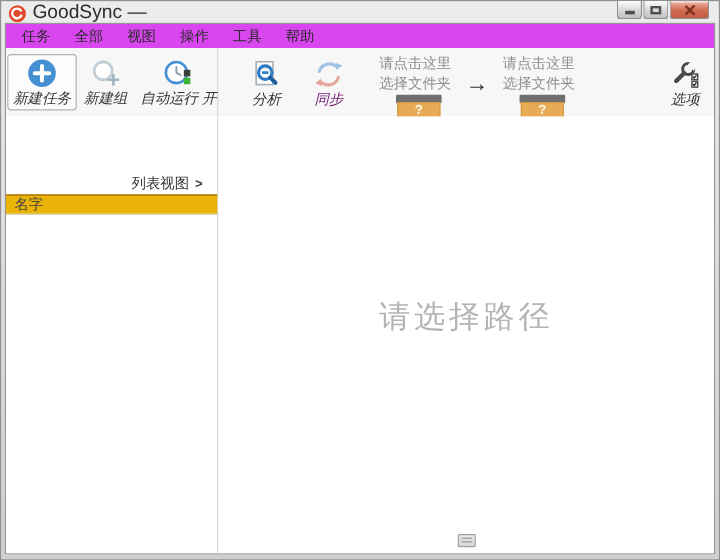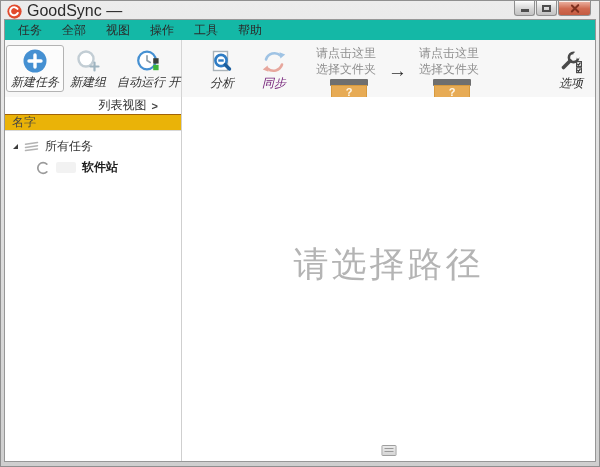--- a/index.html
+++ b/index.html
@@ -29,21 +29,21 @@
   .g-close::before, .g-close::after { content:""; position:absolute; left:4px; top:-1px;
       width:2.4px; height:11px; background:#7e2f1e; border-radius:1px; }
   .g-close::before { transform:rotate(45deg); }
   .g-close::after  { transform:rotate(-45deg); }
 
   
   .client { flex:1; display:flex; flex-direction:column; background:#fff;
             border:1px solid #979797; min-height:0; }
 
   .menubar { height:20px; flex-shrink:0; display:flex; align-items:flex-start;
-             padding:0 3px; background:#14b8a6; }
+             padding:0 3px; background:#d946ef; }
   .menu-item { padding:2px 10px; cursor:default; color:#2b2b2b; }
 
   
   .toolbar { height:57px; flex-shrink:0; display:flex; background:#f7f7f7; }
   .tb-left { width:177px; flex-shrink:0; border-right:1px solid #d5d5d5;
              display:flex; align-items:center; padding:2px 1px; gap:1px; }
   .tb-right { flex:1; display:flex; align-items:flex-start; padding:4px 6px 2px 5px; }
 
   .tbtn { display:flex; flex-direction:column; align-items:center; justify-content:center;
           gap:1px; padding:2px 4px; border:1px solid transparent; border-radius:3px;
@@ -66,39 +66,39 @@
   .arrow { font-size:19px; font-weight:bold; color:#2b2b2b; margin:16px 4px 0 12px; }
 
   .spacer { flex:1; }
   .tb-right .tbtn { margin-top:2px; }
 
   
   .content { flex:1; display:flex; min-height:0; }
   .sidebar { width:177px; flex-shrink:0; border-right:1px solid #cfcfcf; background:#fff;
              display:flex; flex-direction:column; }
   .view-switch { height:17px; display:flex; justify-content:flex-end; align-items:center;
-                 gap:5px; padding:0 23px; color:#333; cursor:pointer; }
+                 gap:5px; padding:0 12px; color:#333; cursor:pointer;margin-top:48px; }
   .chev { color:#444; font-weight:bold; font-size:11px; }
   .col-header { height:17px; background:#eab308; border-top:1px solid #a16207;
                 border-bottom:1px solid #d8d8d8; padding:0 7px; display:flex;
                 align-items:center; color:#444; cursor:default; }
   .tree { padding-top:5px; }
   .trow { height:21px; display:flex; align-items:center; gap:6px; padding-left:8px;
           cursor:pointer; }
   .trow.child { padding-left:31px; }
   .expander { width:0; height:0; border-left:5px solid transparent;
               border-bottom:5px solid #3c3c3c; cursor:pointer; }
   .tlabel2 { color:#333; }
   .trow.child .tlabel2 { color:#1d1d1d; font-weight:bold; }
   .redacted { width:20px; height:11px; background:#f2f2f2; border-radius:2px; }
   .trow svg { display:block; }
 
   .main { flex:1; position:relative; background:#fff; }
   .placeholder { position:absolute; top:46%; left:50%; transform:translate(-50%,-50%);
-                 font-family:"DejaVu Serif","Liberation Serif",serif; font-size:35px;
+                 font-family:"DejaVu Serif","Liberation Serif",serif; font-size:26px;
                  color:#b4b4b4; letter-spacing:3px; white-space:nowrap; }
   .grip { position:absolute; bottom:5px; left:50%; transform:translateX(-50%);
           width:15px; height:11px; background:linear-gradient(#ebebeb,#d6d6d6);
           border:1px solid #9f9f9f; border-radius:1px; cursor:pointer; }
   .grip::before { content:""; position:absolute; left:2px; right:2px; top:2px; height:1px;
                   background:#9a9a9a; box-shadow:0 3px 0 #9a9a9a; }
 </style>
 </head>
 <body>
 
@@ -242,41 +242,20 @@
 
     <div class="content">
 
       <div class="sidebar">
         <div class="view-switch">
           <span>列表视图</span>
           <span class="chev">&gt;</span>
         </div>
         <div class="col-header">名字</div>
 
-        <div class="tree">
-          <div class="trow">
-            <span class="expander"></span>
-            <span>
-              <svg width="15" height="11" viewBox="0 0 15 11">
-                <path d="M1.5 3.2 L13.5 1.5 M1.5 6.4 L13.5 4.7 M1.5 9.6 L13.5 7.9" stroke="#b3b3b3" stroke-width="1.5" stroke-linecap="round"></path>
-              </svg>
-            </span>
-            <span class="tlabel2">所有任务</span>
-          </div>
-
-          <div class="trow child">
-            <span>
-              <svg width="14" height="14" viewBox="0 0 14 14">
-                <path d="M10.8 3.2 A5.3 5.3 0 1 0 10.8 10.8" fill="none" stroke="#9a9a9a" stroke-width="1.7" stroke-linecap="round"></path>
-              </svg>
-            </span>
-            <span class="redacted"></span>
-            <span class="tlabel2">软件站</span>
-          </div>
-        </div>
       </div>
 
       <div class="main">
         <div class="placeholder">请选择路径</div>
         <div class="grip"></div>
       </div>
 
     </div>
   </div>
 </div>

